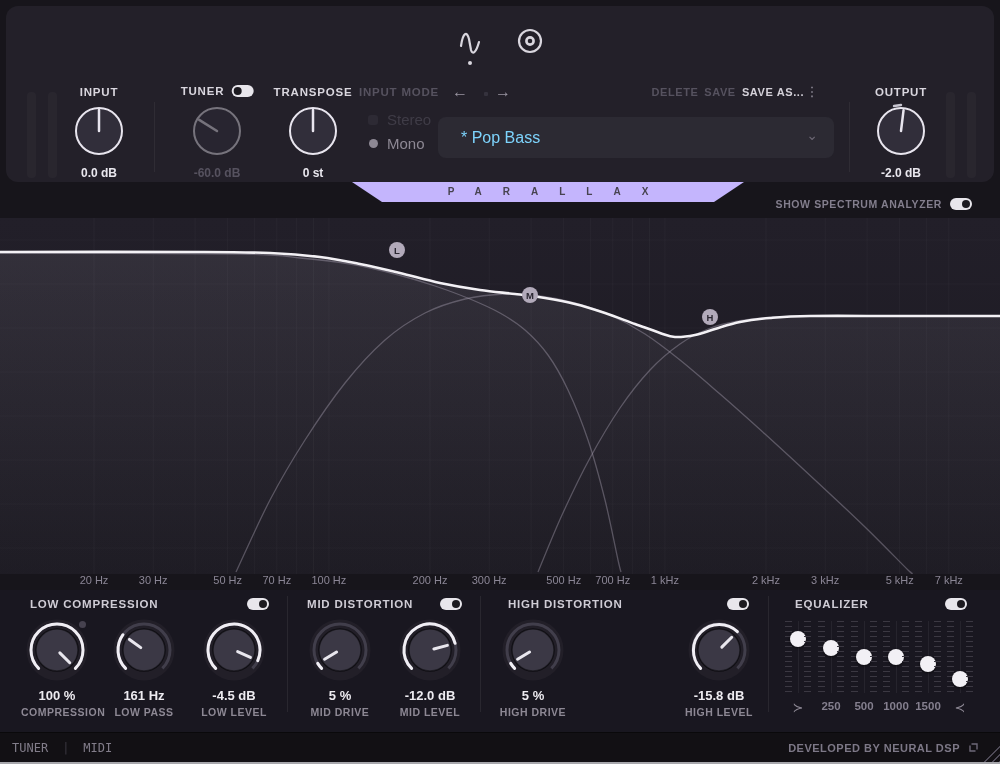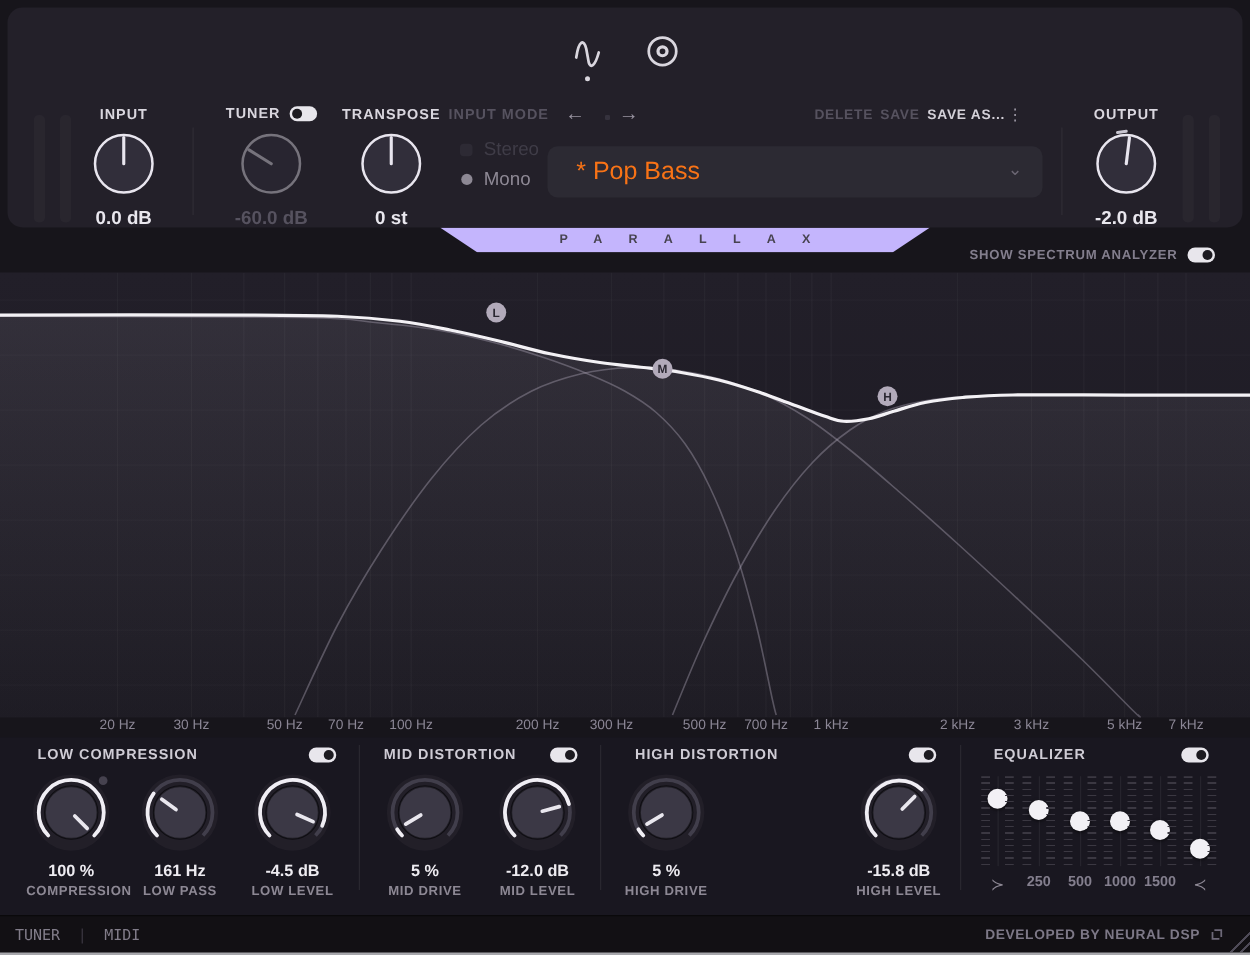--- a/index.html
+++ b/index.html
@@ -9,21 +9,21 @@
   
   .header{position:absolute;left:6px;top:6px;right:6px;height:176px;background:#232029;
           border-radius:12px;}
   .brand-tab{position:absolute;left:352px;top:182px;width:392px;height:20px;background:#c4b5fd;
              clip-path:polygon(0 0,100% 0,calc(100% - 30px) 100%,30px 100%);
              display:flex;align-items:center;justify-content:center;}
   .brand-tab span{font-size:10px;font-weight:bold;color:#474350;letter-spacing:21px;
                   padding-left:21px;margin-top:-2px;}
   .hlabel{position:absolute;top:80px;font-size:11.5px;font-weight:bold;letter-spacing:.8px;
           color:#d9d6de;transform:translateX(-50%);white-space:nowrap;}
-  .hvalue{position:absolute;top:160px;font-size:15px;font-weight:bold;color:#e9e7ee;
+  .hvalue{position:absolute;top:160px;font-size:12px;font-weight:bold;color:#e9e7ee;
           transform:translateX(-50%);white-space:nowrap;}
   .dim{color:#56525f;}
   .vdiv{position:absolute;top:96px;width:1px;height:70px;background:rgba(255,255,255,.055);}
   .meter{position:absolute;top:86px;width:9px;height:86px;border-radius:4px;
          background:rgba(255,255,255,.028);}
   .knob-svg{position:absolute;}
   .toggle{width:22px;height:12px;border-radius:6px;background:#e8e6ec;position:relative;
           display:inline-block;flex:none;}
   .toggle::after{content:"";position:absolute;top:2px;width:8px;height:8px;border-radius:50%;
                  background:#1c1a20;}
@@ -38,21 +38,21 @@
   .arrow{position:absolute;top:77px;font-size:16px;color:#9a95a2;transform:translateX(-50%);
          cursor:default;}
   .arrow-dot{position:absolute;left:478px;top:86px;width:4px;height:4px;border-radius:1px;
              background:#35323d;}
   .action{position:absolute;top:80px;font-size:11px;font-weight:bold;letter-spacing:.6px;
           transform:translateX(-50%);white-space:nowrap;}
   .kebab{position:absolute;left:806px;top:78px;font-size:13px;color:#9a95a2;
          transform:translateX(-50%);letter-spacing:0;}
   .preset-box{position:absolute;left:432px;top:111px;width:396px;height:41px;background:#2c2a33;
               border-radius:8px;display:flex;align-items:center;padding:0 16px 0 23px;}
-  .preset-box .name{font-size:20px;color:#f97316;flex:1;}
+  .preset-box .name{font-size:16px;color:#7dd3fc;flex:1;}
   .preset-box .chev{font-size:14px;color:#6a6572;margin-top:-6px;}
   
   .an-row{position:absolute;right:28px;top:198px;display:flex;align-items:center;gap:8px;padding-left:25px;}
   .an-row .lbl{font-size:10.5px;font-weight:bold;letter-spacing:.6px;color:#837e8d;}
   
   #graph-wrap{position:absolute;left:0;top:218px;width:1000px;height:356px;
               background:linear-gradient(180deg,#221f29 0%,#1b1921 100%);}
   .freqlab{position:absolute;top:574px;font-size:11px;color:#8b8695;transform:translateX(-50%);
            white-space:nowrap;}
   

